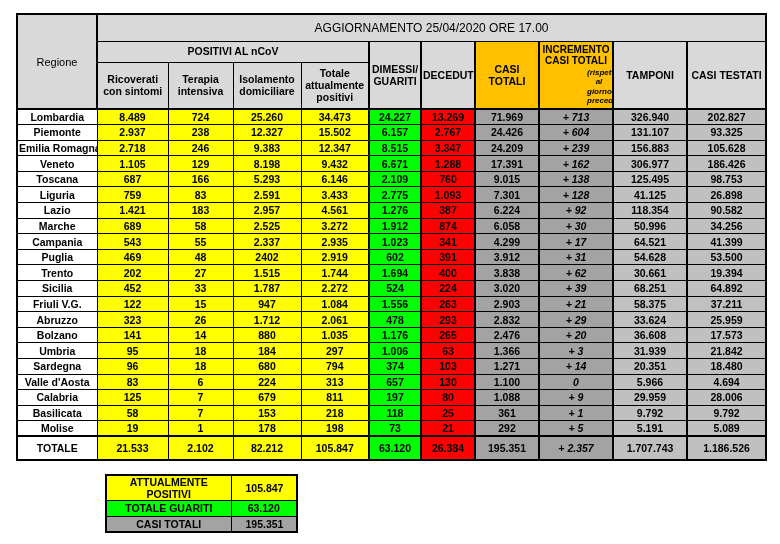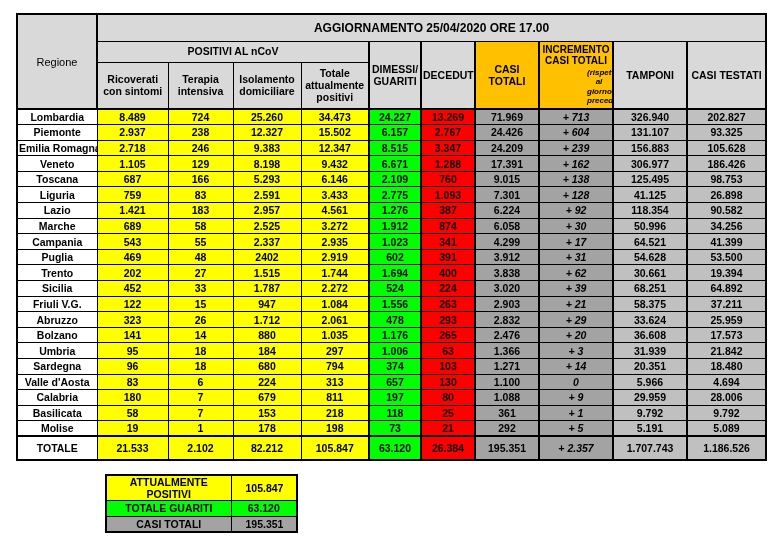--- a/index.html
+++ b/index.html
@@ -28,21 +28,21 @@
     vertical-align: middle;
     overflow: hidden;
     color: #000;
   }
   .hrow-title  { height: 27px; }
   .hrow-group  { height: 21px; margin-left: 38px; }
   .hrow-sub    { height: 47px; }
 
   .h-gray   { background: #D9D9D9; font-weight: bold; font-size: 10.5px; line-height: 1.15; }
   .h-orange { background: #FFC000; font-weight: bold; font-size: 10.5px; line-height: 1.15; }
-  .title-h  { background: #D9D9D9; font-weight: bold; font-size: 12px; }
+  .title-h  { background: #D9D9D9; font-weight: normal; font-size: 12px; }
   .regione-h{ background: #D9D9D9; font-weight: normal; font-size: 11px; }
   .incr-h   { font-size: 10px; }
   .incr-h .note {
     display: block;
     font-weight: 600;
     font-style: italic;
     font-size: 8px;
     line-height: 1.2;
     margin-top: 1px;
     padding-left: 46px;
@@ -358,21 +358,21 @@
           <td class="c-yellow">313</td>
           <td class="c-green thick-l">657</td>
           <td class="c-red thick-l">130</td>
           <td class="c-orange thick-l">1.100</td>
           <td class="c-orange incr thick-l">0</td>
           <td class="c-gray thick-l">5.966</td>
           <td class="c-gray thick-l">4.694</td>
         </tr>
         <tr>
           <td class="cell-region">Calabria</td>
-          <td class="c-yellow">180</td>
+          <td class="c-yellow">125</td>
           <td class="c-yellow">7</td>
           <td class="c-yellow">679</td>
           <td class="c-yellow">811</td>
           <td class="c-green thick-l">197</td>
           <td class="c-red thick-l">80</td>
           <td class="c-orange thick-l">1.088</td>
           <td class="c-orange incr thick-l">+ 9</td>
           <td class="c-gray thick-l">29.959</td>
           <td class="c-gray thick-l">28.006</td>
         </tr>

